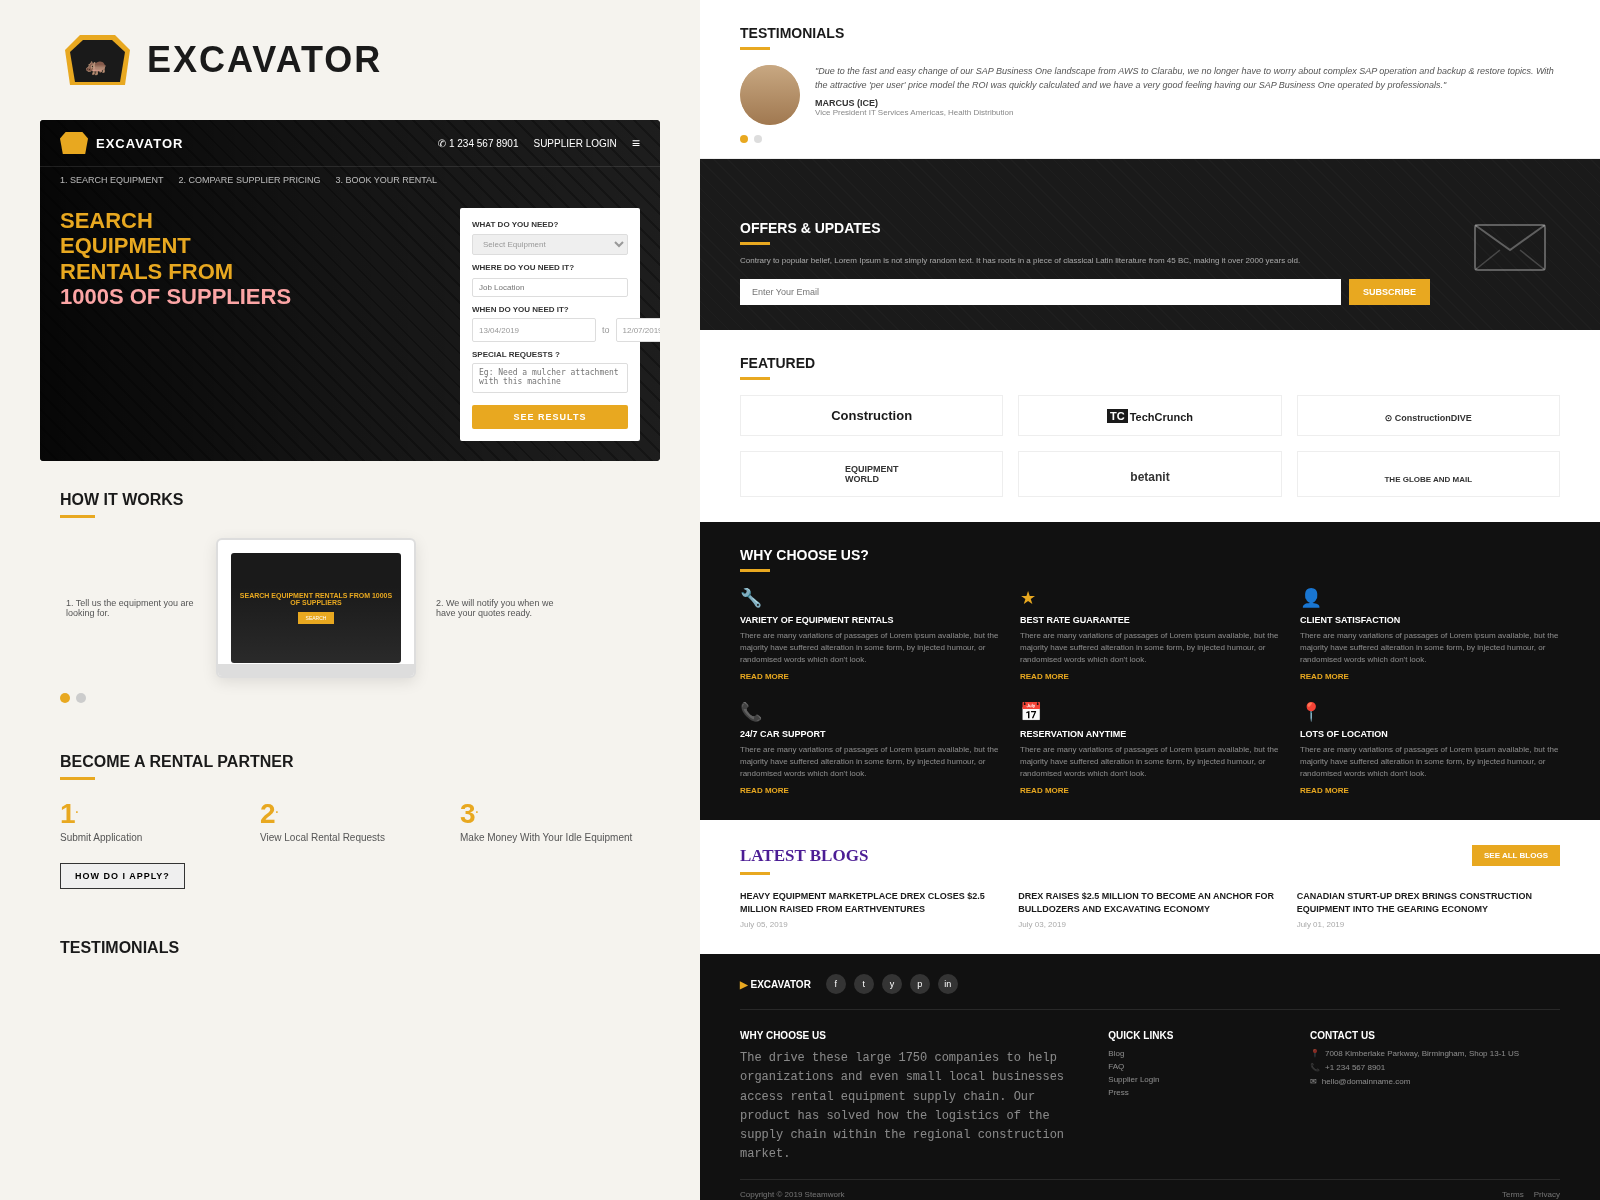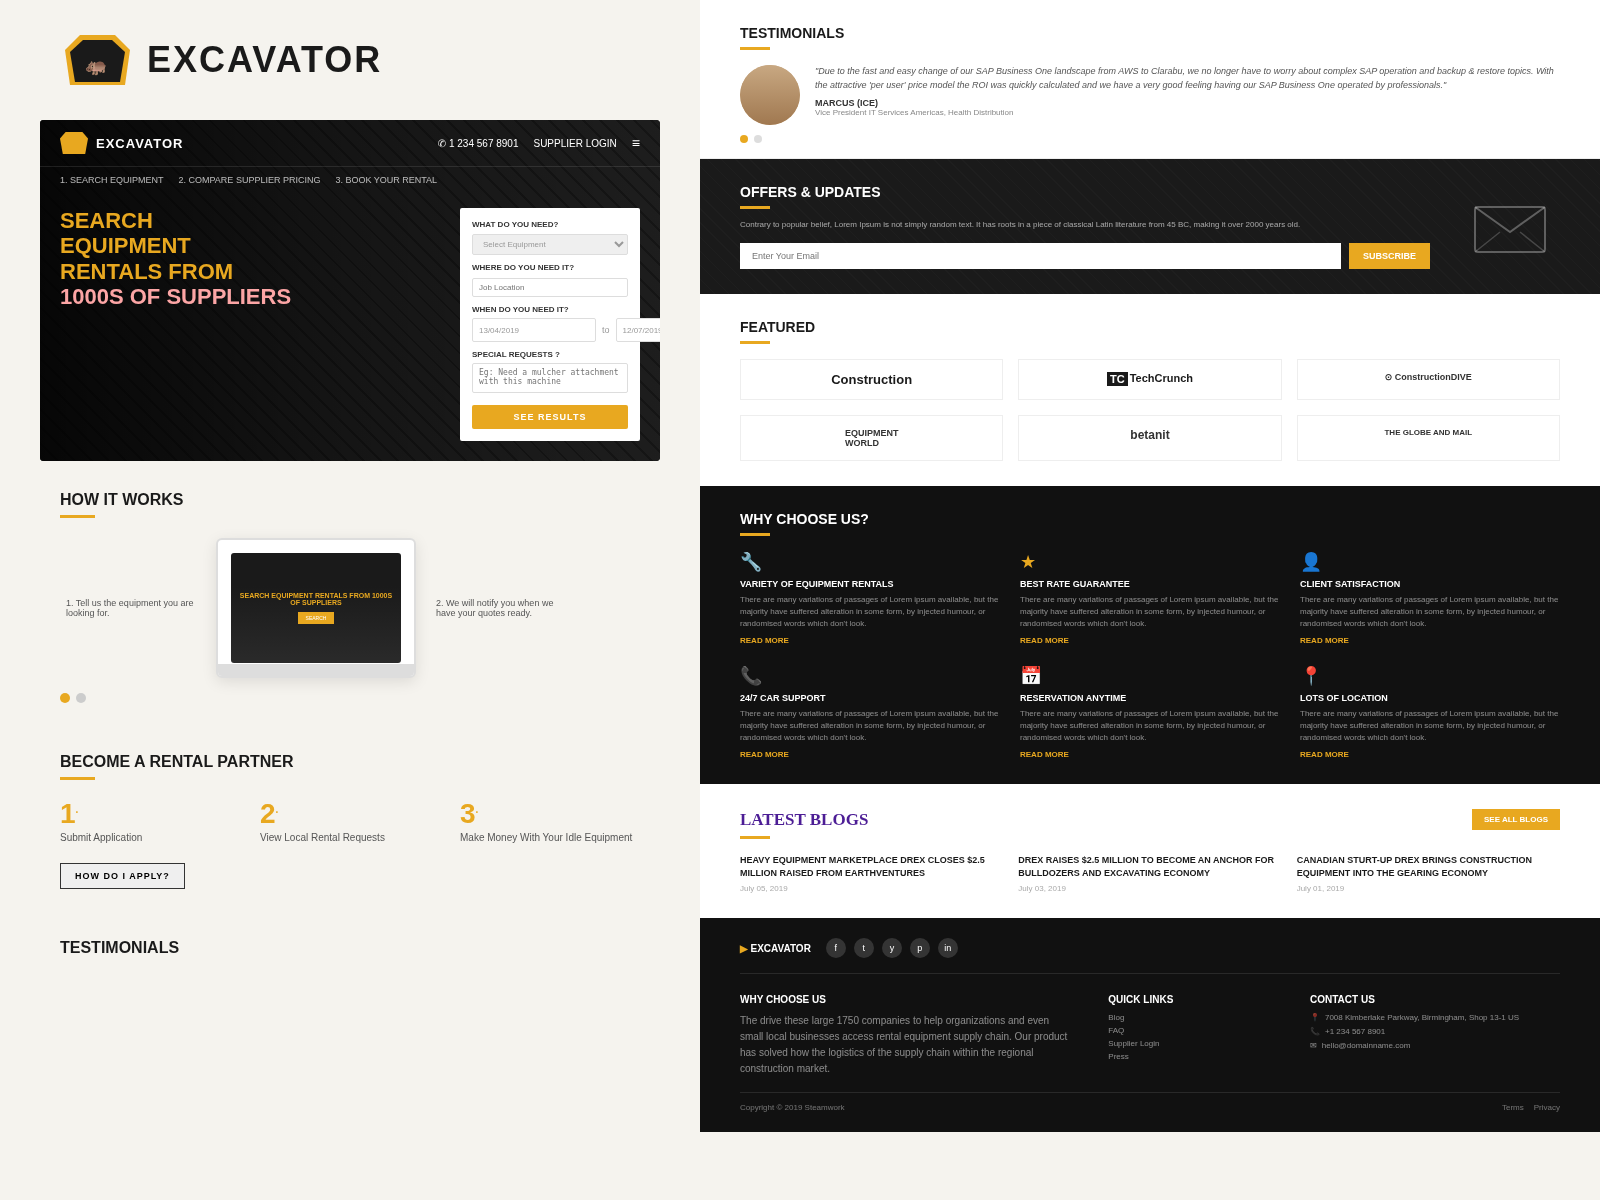--- a/index.html
+++ b/index.html
@@ -186,21 +186,21 @@
     .offers-section {
       background: #1a1a1a;
       padding: 25px 40px;
       position: relative; overflow: hidden;
     }
     .offers-bg {
       position: absolute; inset: 0;
       background-image: repeating-linear-gradient(45deg, #1e1e1e 0px, #1e1e1e 1px, transparent 1px, transparent 10px);
     }
     .offers-content { position: relative; z-index: 1; display: flex; gap: 30px; align-items: center; }
-    .offers-left { flex: 1; }
+    .offers-left { flex: 1; margin-top: 36px; }
     .offers-title { font-size: 14px; font-weight: 800; text-transform: uppercase; color: white; margin-bottom: 6px; }
     .offers-underline { width: 30px; height: 3px; background: #e8a820; margin-bottom: 10px; }
     .offers-text { font-size: 8px; color: rgba(255,255,255,0.6); line-height: 1.5; margin-bottom: 12px; }
     .offers-input-row { display: flex; gap: 8px; }
     .offers-input {
       flex: 1; padding: 8px 12px; font-size: 9px; border: none;
       background: white; outline: none;
     }
     .offers-btn {
       background: #e8a820; border: none; color: white;
@@ -211,21 +211,21 @@
       display: flex; align-items: center; justify-content: center;
     }
 
     
     .featured-section { background: white; padding: 25px 40px; }
     .feat-title { font-size: 14px; font-weight: 800; text-transform: uppercase; color: #1a1a1a; margin-bottom: 6px; }
     .feat-underline { width: 30px; height: 3px; background: #e8a820; margin-bottom: 15px; }
     .feat-logos { display: grid; grid-template-columns: repeat(3, 1fr); gap: 15px; }
     .feat-logo-item {
       border: 1px solid #eee; padding: 12px 15px;
-      display: flex; align-items: flex-start; justify-content: center;
+      display: flex; align-items: flex-end; justify-content: center;
       font-size: 11px; font-weight: 700; color: #333;
     }
     .feat-logo-item.construction { font-size: 13px; font-weight: 900; color: #1a1a1a; }
     .feat-logo-item.techcrunch { color: #1a1a1a; }
     .feat-logo-item span.tc-t { background: #1a1a1a; color: white; padding: 1px 3px; margin-right: 2px; font-size: 11px; }
 
     
     .why-section {
       background: #111;
       padding: 25px 40px;
@@ -260,21 +260,21 @@
     .footer-top {
       display: flex; align-items: center; gap: 15px; margin-bottom: 20px;
       padding-bottom: 15px; border-bottom: 1px solid rgba(255,255,255,0.1);
     }
     .footer-logo-text { font-size: 10px; font-weight: 800; color: white; }
     .footer-social { display: flex; gap: 8px; }
     .social-icon { width: 20px; height: 20px; border-radius: 50%; background: rgba(255,255,255,0.15); display: flex; align-items: center; justify-content: center; font-size: 9px; color: white; cursor: pointer; }
 
     .footer-grid { display: grid; grid-template-columns: 2fr 1fr 1.5fr; gap: 35px; margin-bottom: 15px; }
     .footer-col-title { font-size: 10px; font-weight: 700; color: white; text-transform: uppercase; margin-bottom: 8px; }
-    .footer-text { font-size: 10px; color: rgba(255,255,255,0.5); line-height: 1.6; }
+    .footer-text { font-size: 12px; color: rgba(255,255,255,0.5); line-height: 1.6; font-family: Liberation Mono, monospace; }
     .footer-link { font-size: 8px; color: rgba(255,255,255,0.5); margin-bottom: 4px; cursor: pointer; }
     .footer-contact-item { font-size: 8px; color: rgba(255,255,255,0.5); margin-bottom: 5px; display: flex; gap: 5px; align-items: flex-start; }
     .footer-bottom {
       border-top: 1px solid rgba(255,255,255,0.1);
       padding-top: 10px; display: flex; justify-content: space-between; align-items: center;
     }
     .footer-copy { font-size: 8px; color: rgba(255,255,255,0.4); }
     .footer-links { display: flex; gap: 10px; }
     .footer-link-sm { font-size: 8px; color: rgba(255,255,255,0.4); cursor: pointer; }
 

